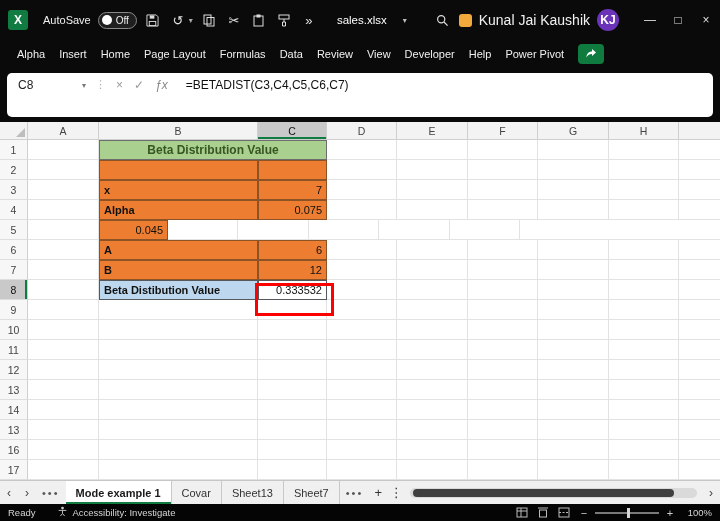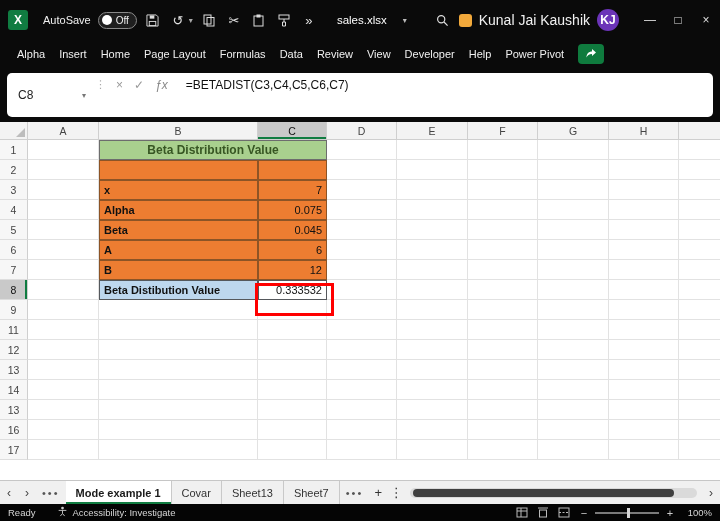--- a/index.html
+++ b/index.html
@@ -27,21 +27,21 @@
 
   
   .ribbon{height:28px;background:#0a0a0a;display:flex;align-items:center;padding:0 8px 0 10px;flex-shrink:0;}
   .rtab{padding:4px 7px;font-size:11px;color:#f0f0f0;white-space:nowrap;cursor:pointer;}
   .comments-btn{margin-left:auto;display:flex;align-items:center;gap:5px;border:1px solid #6e6e6e;border-radius:4px;padding:3px 8px;color:#eee;font-size:11px;cursor:pointer;white-space:nowrap;}
   .share-btn{width:26px;height:20px;background:#0F7B3E;border-radius:4px;margin-left:7px;display:flex;align-items:center;justify-content:center;cursor:pointer;}
 
   
   .formula-strip{height:54px;background:#0a0a0a;padding:5px 7px;flex-shrink:0;}
   .fx-box{background:#fff;border-radius:5px;height:44px;display:flex;align-items:flex-start;}
-  .name-box{width:86px;display:flex;align-items:center;justify-content:space-between;padding:15px 7px 0 11px;font-size:12px;color:#222;cursor:pointer;flex-shrink:0;}
+  .name-box{width:86px;display:flex;align-items:center;justify-content:space-between;padding:5px 7px 0 11px;font-size:12px;color:#222;cursor:pointer;flex-shrink:0;}
   .name-box .chev{font-size:8px;color:#777;}
   .fb-grip{padding:5px 2px 0 2px;color:#aaa;font-size:11px;cursor:col-resize;}
   .fb-btns{display:flex;gap:11px;padding:5px 10px 0 8px;color:#9a9a9a;font-size:12px;flex-shrink:0;}
   .fb-btn{cursor:pointer;}
   .fb-fx{font-style:italic;color:#8a8a8a;}
   .formula-text{padding:5px 8px 0 8px;font-size:12px;color:#111;white-space:nowrap;cursor:text;}
 
   
   .grid-area{flex:1;background:#fff;position:relative;overflow:hidden;}
   .col-header-row{display:flex;height:18px;}
@@ -247,21 +247,20 @@
           <div class="cell" style="width: 70px;"></div>
           <div class="cell" style="width: 71px;"></div>
           <div class="cell" style="width: 70px;"></div>
           <div class="cell" style="width: 71px;"></div>
           <div class="cell" style="width: 70px;"></div>
           <div class="cell fill"></div>
         </div>
         <div class="grid-row">
           <div class="row-h">5</div>
           <div class="cell" style="width: 71px;"></div>
-          <div class="cell orange-label" style="width: 159px;">Beta</div>
           <div class="cell orange-value" style="width: 69px;">0.045</div>
           <div class="cell" style="width: 70px;"></div>
           <div class="cell" style="width: 71px;"></div>
           <div class="cell" style="width: 70px;"></div>
           <div class="cell" style="width: 71px;"></div>
           <div class="cell" style="width: 70px;"></div>
           <div class="cell fill"></div>
         </div>
         <div class="grid-row">
           <div class="row-h">6</div>
@@ -294,20 +293,32 @@
           <div class="cell result-value" style="width: 69px;">0.333532</div>
           <div class="cell" style="width: 70px;"></div>
           <div class="cell" style="width: 71px;"></div>
           <div class="cell" style="width: 70px;"></div>
           <div class="cell" style="width: 71px;"></div>
           <div class="cell" style="width: 70px;"></div>
           <div class="cell fill"></div>
         </div>
         <div class="grid-row">
           <div class="row-h">9</div>
+          <div class="cell" style="width: 71px;"></div>
+          <div class="cell" style="width: 159px;"></div>
+          <div class="cell" style="width: 69px;"></div>
+          <div class="cell" style="width: 70px;"></div>
+          <div class="cell" style="width: 71px;"></div>
+          <div class="cell" style="width: 70px;"></div>
+          <div class="cell" style="width: 71px;"></div>
+          <div class="cell" style="width: 70px;"></div>
+          <div class="cell fill"></div>
+        </div>
+        <div class="grid-row">
+          <div class="row-h">10</div>
           <div class="cell" style="width: 71px;"></div>
           <div class="cell" style="width: 159px;"></div>
           <div class="cell" style="width: 69px;"></div>
           <div class="cell" style="width: 70px;"></div>
           <div class="cell" style="width: 71px;"></div>
           <div class="cell" style="width: 70px;"></div>
           <div class="cell" style="width: 71px;"></div>
           <div class="cell" style="width: 70px;"></div>
           <div class="cell fill"></div>
         </div>

